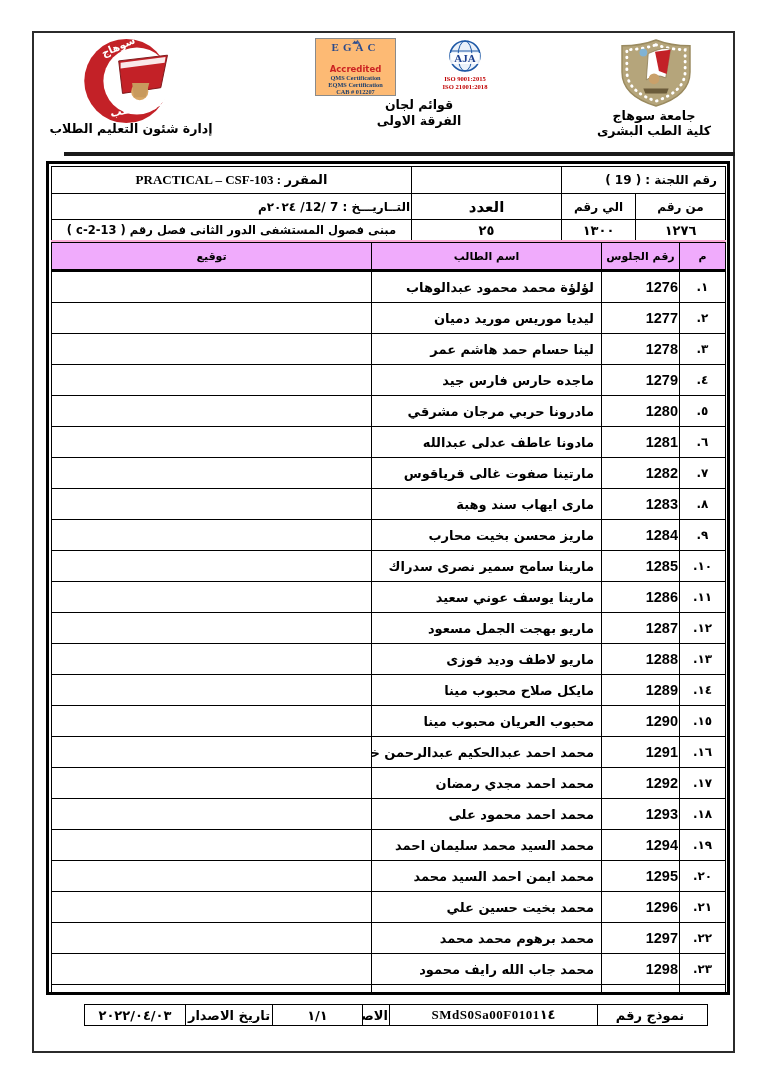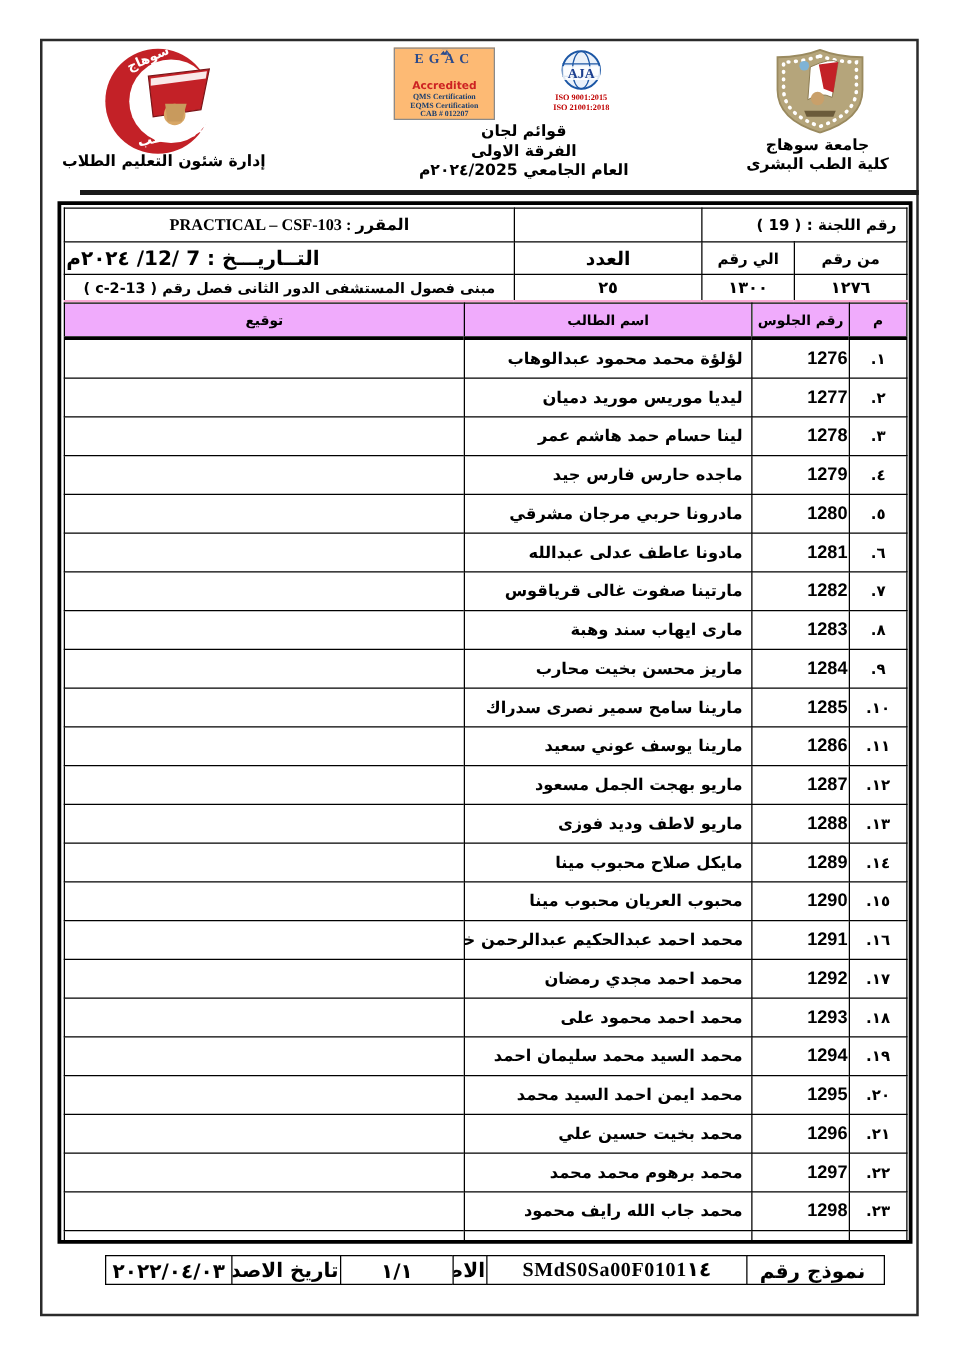--- a/index.html
+++ b/index.html
@@ -42,35 +42,35 @@
   table{border-collapse:collapse;table-layout:fixed;width:674px;}
   td{border:1px solid #000;vertical-align:middle;overflow:hidden;white-space:nowrap;}
   .info tr.rA td{height:24px;}
   .info tr.rB td{height:23px;}
   .info tr.rC td{height:18px;border-bottom:2px solid #f9a8d4;}
   .cell-committee{font-size:12px;font-weight:bold;text-align:right;padding-right:8px;}
   .cell-course{font-family:"Liberation Serif","DejaVu Sans",serif;font-size:13px;
     font-weight:bold;text-align:center;}
   .cell-colhead{font-size:12px;font-weight:bold;text-align:center;}
   .cell-count-label{font-size:15px;font-weight:bold;text-align:center;}
-  .cell-date{font-size:16px;font-weight:bold;text-align:left;}
+  .cell-date{font-size:12px;font-weight:bold;text-align:right;}
   .cell-val{font-size:13px;font-weight:bold;text-align:center;}
   .cell-loc{font-size:11.5px;font-weight:bold;text-align:center;}
   .list{flex:1;}
   .list thead td{background:#f0abfc;height:24px;border-bottom:3px solid #000;
     font-size:11px;font-weight:bold;text-align:center;}
   .list tbody td{height:28px;}
   .c-idx{font-size:12px;font-weight:bold;text-align:center;}
   .c-seat{font-family:"Liberation Sans","DejaVu Sans",sans-serif;font-size:14.5px;
     font-weight:bold;text-align:right;}
   .c-name{font-size:13px;font-weight:bold;text-align:right;padding:0 7px;}
   .c-sig{background:#fff;}
   
   .footer-table{position:absolute;left:50px;top:971px;width:623px;}
-  .footer-table td{height:18px;font-size:16px;font-weight:bold;text-align:center;}
+  .footer-table td{height:18px;font-size:13px;font-weight:bold;text-align:center;}
   .ft-label{text-align:right;padding-right:6px;}
   .ft-code{font-family:"Liberation Serif","DejaVu Sans",serif;font-size:12.5px;
     letter-spacing:0.5px;}
 </style>
 </head>
 <body>
 
 <div class="page">
 
   <div class="crescent-wrap">
@@ -110,21 +110,20 @@
       <rect x="7" y="14" width="30" height="11" fill="#ffffff" opacity="0.85"></rect>
       <text x="22" y="23" font-size="11" font-weight="bold" fill="#1c3f8f" text-anchor="middle" font-family="Liberation Serif, DejaVu Serif, serif">AJA</text>
     </svg>
     <div class="iso-line">ISO 9001:2015</div>
     <div class="iso-line">ISO 21001:2018</div>
   </div>
 
   <div class="center-titles" dir="rtl">
     <div>قوائم لجان</div>
     <div>الفرقة الاولى</div>
-    <div>العام الجامعي ٢٠٢٤/2025م</div>
   </div>
 
   <div class="shield-wrap">
     <svg width="76" height="68" viewBox="0 0 76 70">
       <path d="M38,1 C48,5 62,7 73,7 L73,34 C73,53 58,63 38,69 C18,63 3,53 3,34 L3,7 C14,7 28,5 38,1 Z" fill="#b5a57b" stroke="#9a8a5f" stroke-width="1.5"></path>
       <path d="M38,6 C47,9 58,11 68,11 L68,33 C68,49 55,58 38,64 C21,58 8,49 8,33 L8,11 C18,11 29,9 38,6 Z" fill="none" stroke="#ffffff" stroke-width="3" stroke-dasharray="0.6 5.5" stroke-linecap="round"></path>
       <path d="M30,15 Q47,7 53,11 L48,40 Q38,35 28,42 Z" fill="#ffffff" stroke="#8a7a50" stroke-width="0.8"></path>
       <path d="M37,13 L53,11 L49,36 L41,33 Z" fill="#c32127"></path>
       <circle cx="36" cy="41" r="5.5" fill="#c9a06a"></circle>
       <circle cx="25" cy="14" r="4" fill="#7fb3d5"></circle>

